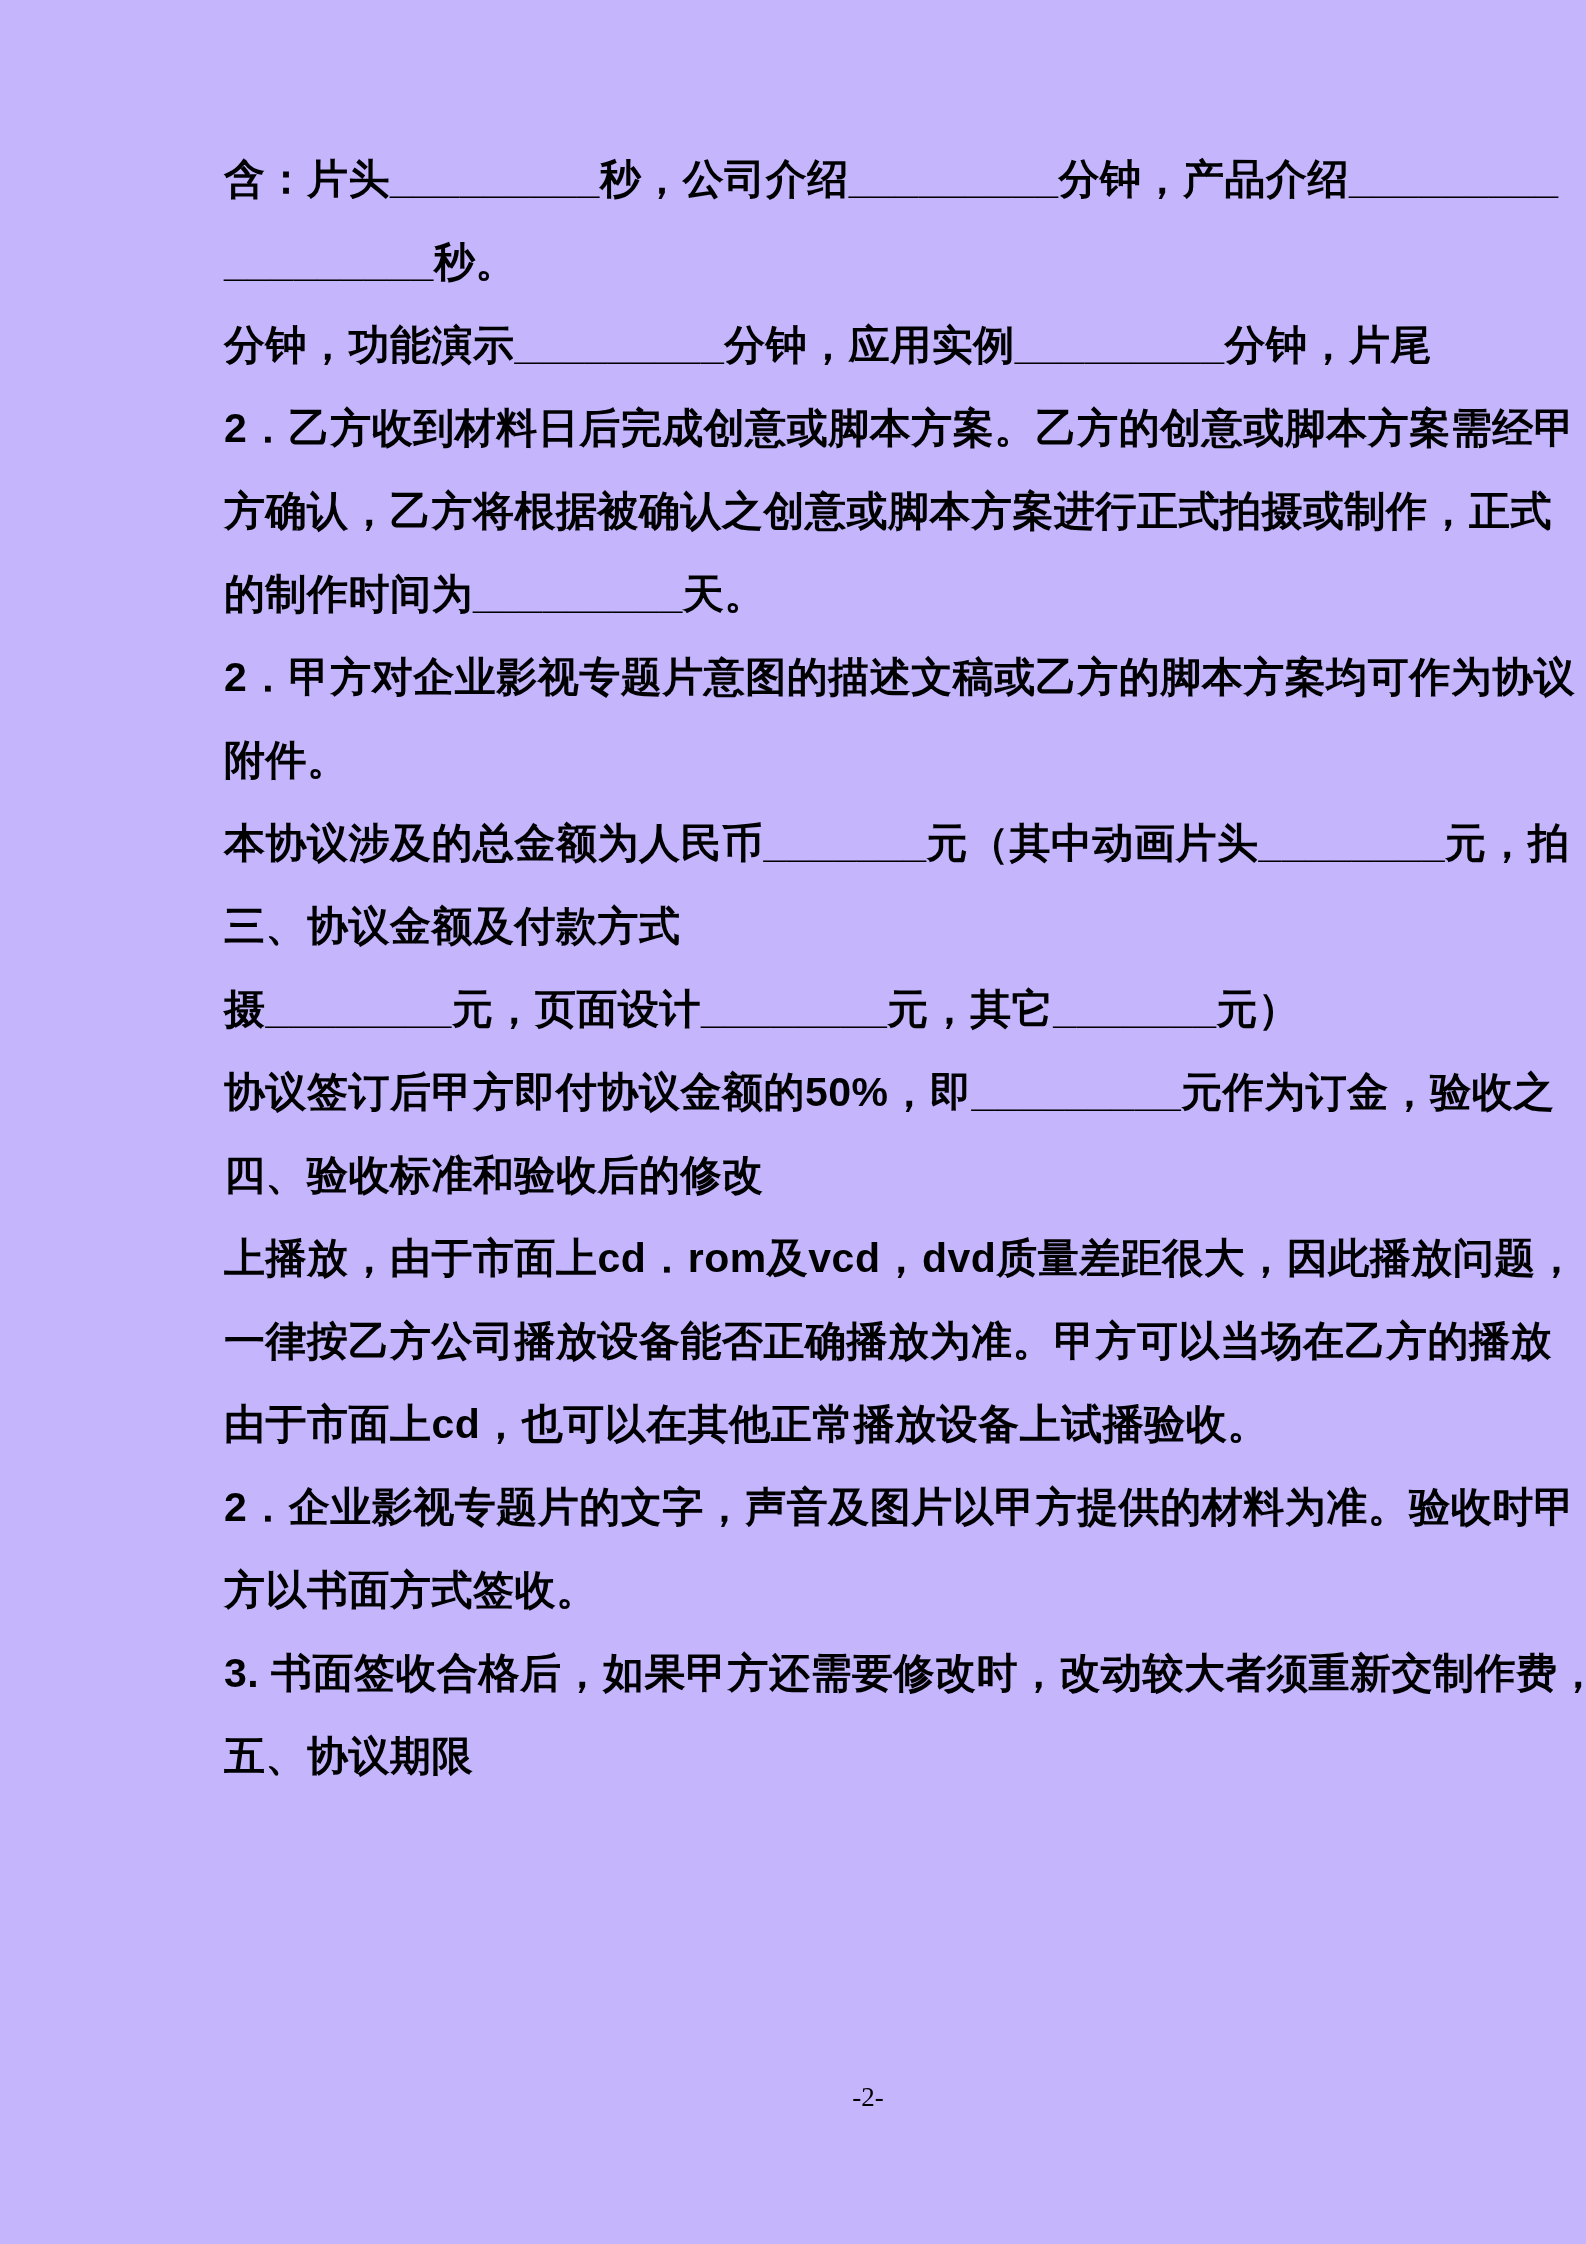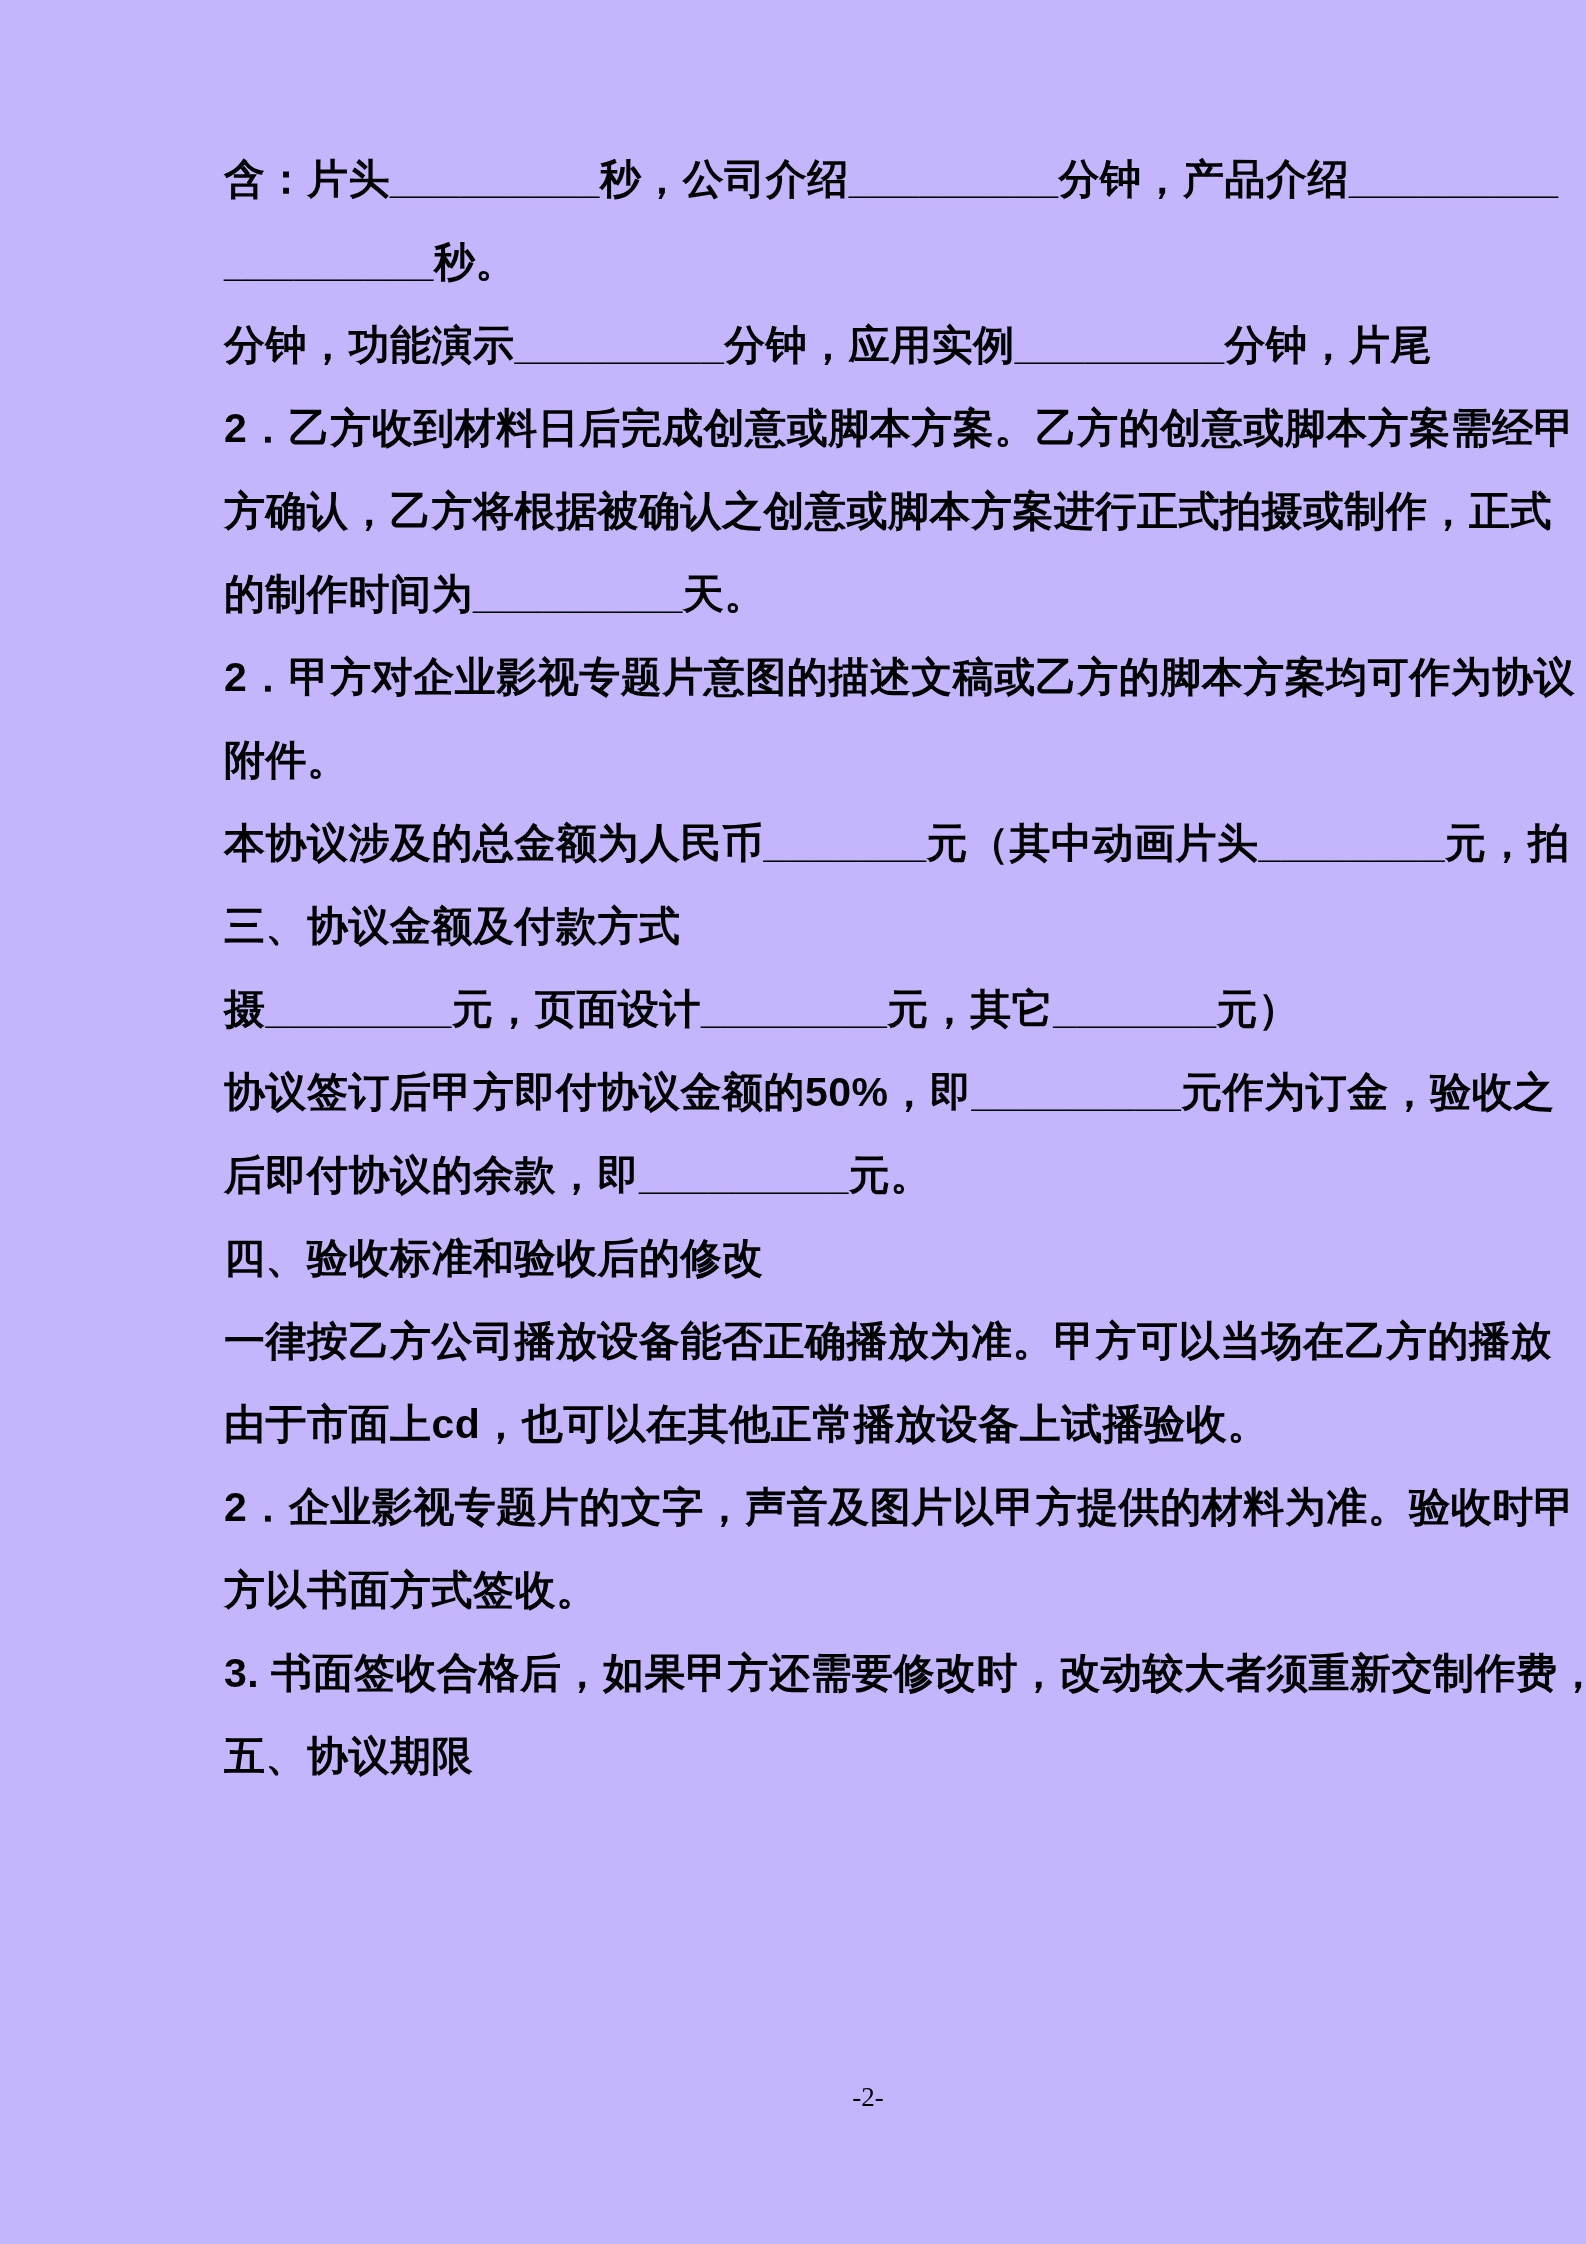--- a/index.html
+++ b/index.html
@@ -52,22 +52,22 @@
     <div class="line">分钟，功能演示_________分钟，应用实例_________分钟，片尾</div>
     <div class="line">2．乙方收到材料日后完成创意或脚本方案。乙方的创意或脚本方案需经甲</div>
     <div class="line">方确认，乙方将根据被确认之创意或脚本方案进行正式拍摄或制作，正式</div>
     <div class="line">的制作时间为_________天。</div>
     <div class="line">2．甲方对企业影视专题片意图的描述文稿或乙方的脚本方案均可作为协议</div>
     <div class="line">附件。</div>
     <div class="line">本协议涉及的总金额为人民币_______元（其中动画片头________元，拍</div>
     <div class="line">三、协议金额及付款方式</div>
     <div class="line">摄________元，页面设计________元，其它_______元）</div>
     <div class="line">协议签订后甲方即付协议金额的50%，即_________元作为订金，验收之</div>
-    <div class="line">后即付协议的余款，即_________元。</div>
     <div class="line">四、验收标准和验收后的修改</div>
+    <div class="line">上播放，由于市面上cd．rom及vcd，dvd质量差距很大，因此播放问题，</div>
     <div class="line">一律按乙方公司播放设备能否正确播放为准。甲方可以当场在乙方的播放</div>
     <div class="line">由于市面上cd，也可以在其他正常播放设备上试播验收。</div>
     <div class="line">2．企业影视专题片的文字，声音及图片以甲方提供的材料为准。验收时甲</div>
     <div class="line">方以书面方式签收。</div>
     <div class="line">3. 书面签收合格后，如果甲方还需要修改时，改动较大者须重新交制作费，</div>
     <div class="line">五、协议期限</div>
   </div>
   <div class="footer">-2-</div>
 </div>
 

